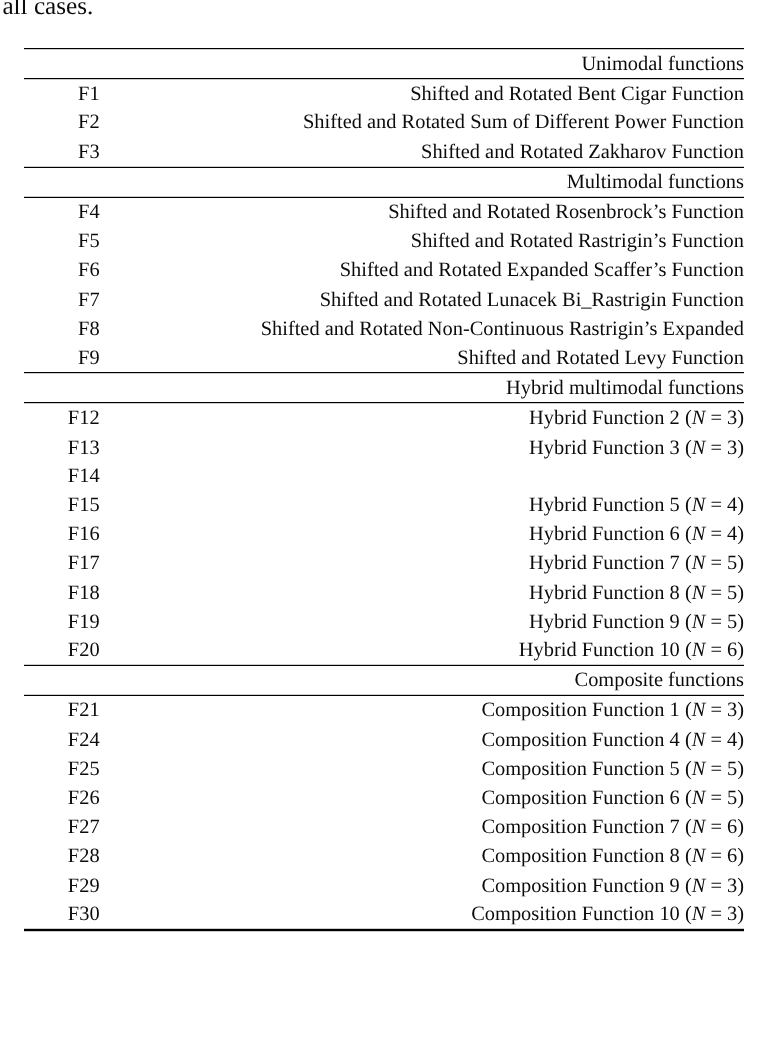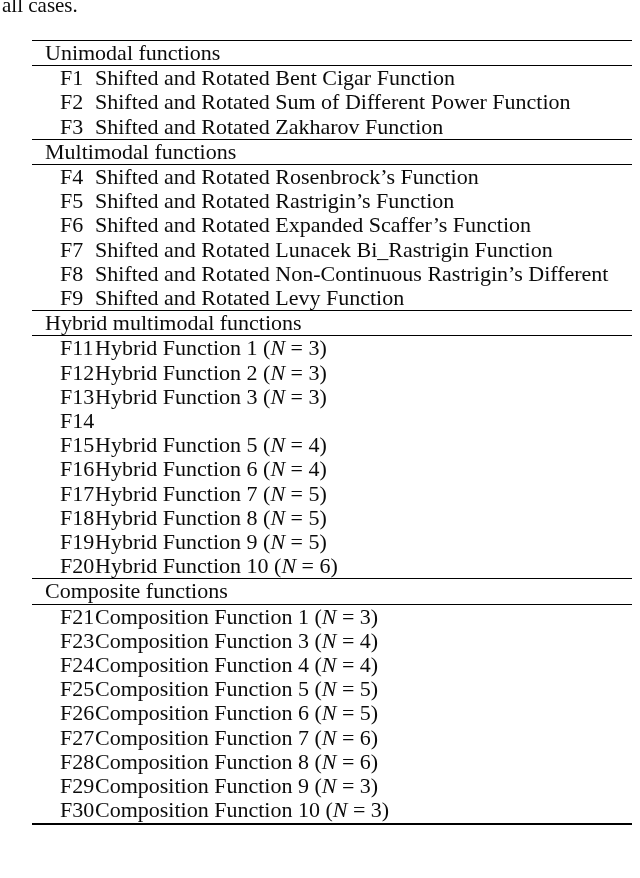--- a/index.html
+++ b/index.html
@@ -19,26 +19,27 @@
   .fragment {
     position: absolute;
     left: 2px;
     top: -6px;
     font-size: 21px;
     line-height: 22px;
     color: #0b0b0b;
   }
   .func-table {
     position: absolute;
-    left: 32px;
+    left: 20px;
     top: 40px;
     width: 600px;
     border-top: 1.6px solid #000;
     border-bottom: 2.2px solid #000;
-    font-size: 22px;
+    font-size: 17px;
+    text-align: right;
   }
   .section {
     border-top: 1.5px solid #000;
   }
   .section:first-child {
     border-top: none;
   }
   .section-header {
     padding-left: 13px;
     line-height: 24.2px;
@@ -98,33 +99,29 @@
         <div class="row">
           <span class="row-id">F6</span>
           <span class="row-desc">Shifted and Rotated Expanded Scaffer’s Function</span>
         </div>
         <div class="row">
           <span class="row-id">F7</span>
           <span class="row-desc">Shifted and Rotated Lunacek Bi_Rastrigin Function</span>
         </div>
         <div class="row">
           <span class="row-id">F8</span>
-          <span class="row-desc">Shifted and Rotated Non-Continuous Rastrigin’s Different</span>
+          <span class="row-desc">Shifted and Rotated Non-Continuous Rastrigin’s Expanded</span>
         </div>
         <div class="row">
           <span class="row-id">F9</span>
           <span class="row-desc">Shifted and Rotated Levy Function</span>
         </div>
       </div>
       <div class="section">
         <div class="section-header">Hybrid multimodal functions</div>
-        <div class="row">
-          <span class="row-id">F11</span>
-          <span class="row-desc">Hybrid Function 1 (<i>N</i> = 3)</span>
-        </div>
         <div class="row">
           <span class="row-id">F12</span>
           <span class="row-desc">Hybrid Function 2 (<i>N</i> = 3)</span>
         </div>
         <div class="row">
           <span class="row-id">F13</span>
           <span class="row-desc">Hybrid Function 3 (<i>N</i> = 3)</span>
         </div>
         <div class="row">
           <span class="row-id">F14</span>
@@ -154,24 +151,20 @@
           <span class="row-desc">Hybrid Function 10 (<i>N</i> = 6)</span>
         </div>
       </div>
       <div class="section">
         <div class="section-header">Composite functions</div>
         <div class="row">
           <span class="row-id">F21</span>
           <span class="row-desc">Composition Function 1 (<i>N</i> = 3)</span>
         </div>
         <div class="row">
-          <span class="row-id">F23</span>
-          <span class="row-desc">Composition Function 3 (<i>N</i> = 4)</span>
-        </div>
-        <div class="row">
           <span class="row-id">F24</span>
           <span class="row-desc">Composition Function 4 (<i>N</i> = 4)</span>
         </div>
         <div class="row">
           <span class="row-id">F25</span>
           <span class="row-desc">Composition Function 5 (<i>N</i> = 5)</span>
         </div>
         <div class="row">
           <span class="row-id">F26</span>
           <span class="row-desc">Composition Function 6 (<i>N</i> = 5)</span>

